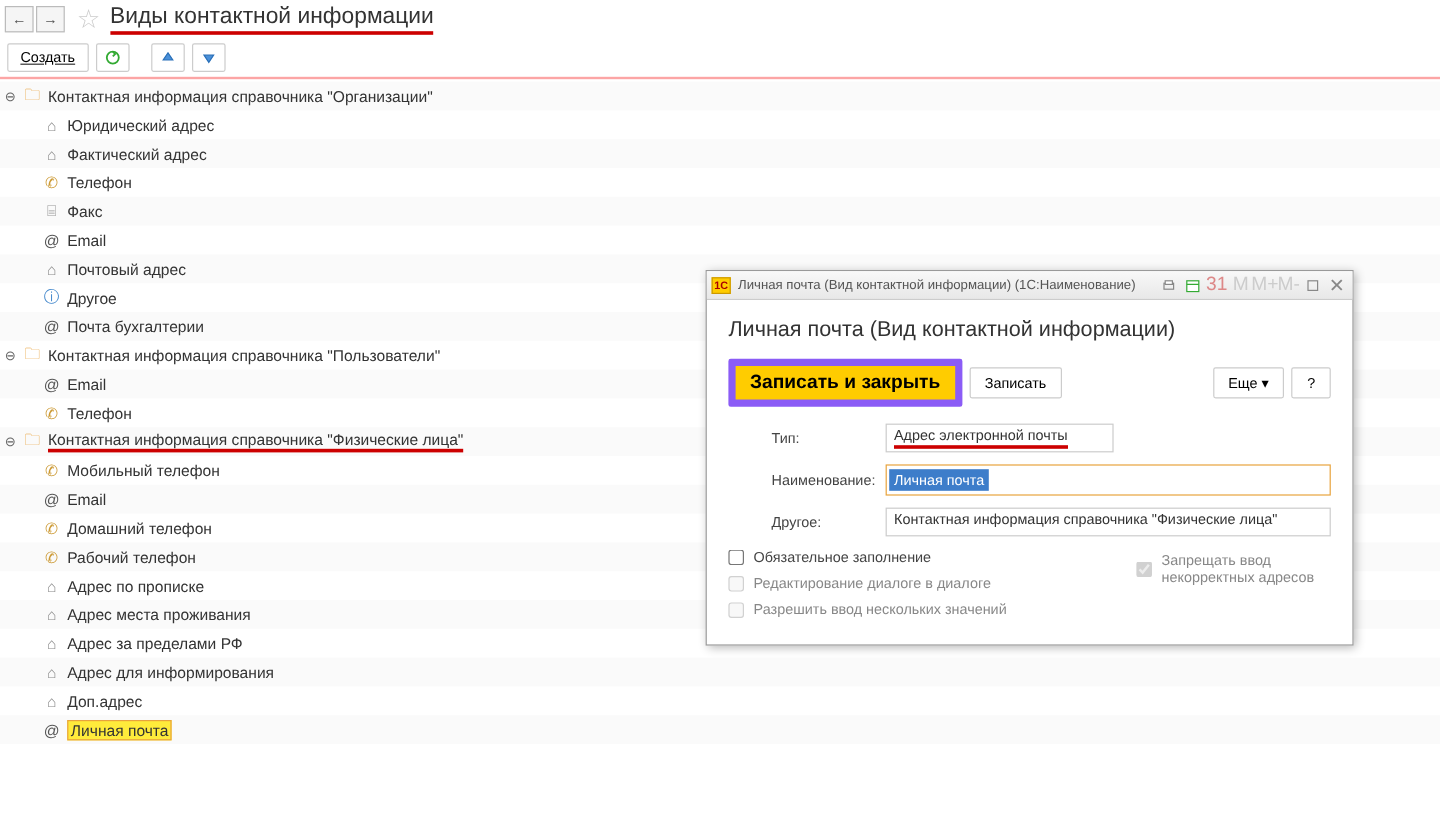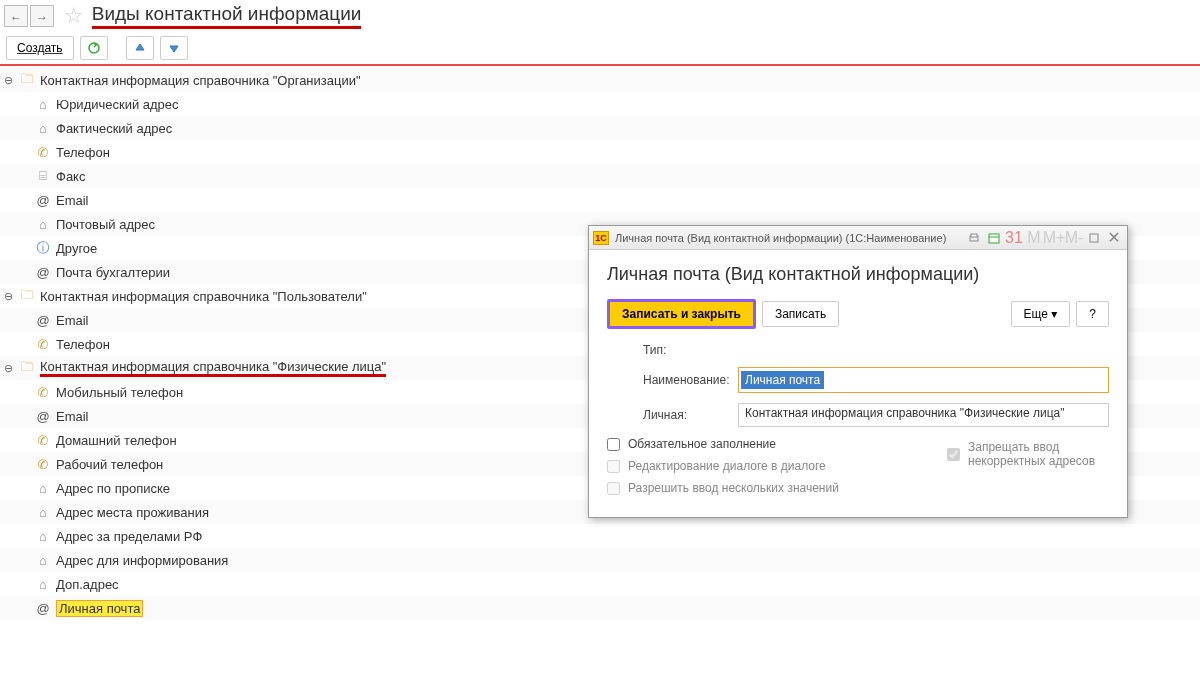--- a/index.html
+++ b/index.html
@@ -1,21 +1,21 @@
 <!DOCTYPE html>
 <html><head>
 <meta charset="utf-8">
 <style>
 *{box-sizing:border-box;margin:0;padding:0;}
 body{font-family:Arial,sans-serif;font-size:13px;color:#333;background:#fff;width:1200px;height:698px;overflow:hidden;position:relative;}
 .header{display:flex;align-items:center;height:32px;padding:2px 4px;}
 .nav-btn{width:24px;height:22px;border:1px solid #bbb;background:#f5f5f5;display:flex;align-items:center;justify-content:center;margin-right:2px;cursor:pointer;font-size:12px;color:#555;}
 .star{color:#ccc;font-size:22px;margin:0 8px;cursor:pointer;}
 .page-title{font-size:19px;font-weight:normal;border-bottom:3px solid #c00;padding-bottom:1px;}
-.toolbar{display:flex;align-items:center;padding:4px 6px;gap:6px;border-bottom:2px solid #ef4444;height:34px;text-decoration:underline;}
+.toolbar{display:flex;align-items:center;padding:4px 6px;gap:6px;border-bottom:2px solid #fca5a5;height:34px;text-decoration:underline;}
 .btn{border:1px solid #ccc;background:#fff;padding:3px 10px;cursor:pointer;font-size:12px;height:24px;line-height:16px;border-radius:2px;}
 .icon-btn{width:28px;height:24px;border:1px solid #ccc;background:#fff;display:flex;align-items:center;justify-content:center;cursor:pointer;border-radius:2px;}
 .tree{padding-top:2px;}
 .tree-row{display:flex;align-items:center;height:24px;padding-left:4px;cursor:pointer;}
 .tree-row:nth-child(odd){background:#fafafa;}
 .tree-row .toggle{width:14px;font-size:11px;color:#666;}
 .tree-row.group{padding-left:4px;}
 .tree-row.child{padding-left:34px;}
 .tree-icon{width:18px;display:flex;align-items:center;justify-content:center;font-size:13px;}
 .folder{color:#e8a33d;}
@@ -29,21 +29,21 @@
 .highlight-yellow{background:#ffeb3b;border:1px solid #e8a33d;padding:0 2px;}
 .dialog{position:absolute;left:588px;top:225px;width:540px;border:1px solid #999;background:#fff;box-shadow:2px 2px 8px rgba(0,0,0,0.3);}
 .dialog-titlebar{height:24px;background:linear-gradient(#f8f8f8,#e8e8e8);border-bottom:1px solid #ccc;display:flex;align-items:center;padding:0 4px;font-size:11px;}
 .logo-1c{background:#ffcc00;border:1px solid #cc9900;width:16px;height:14px;font-size:9px;font-weight:bold;display:flex;align-items:center;justify-content:center;margin-right:6px;color:#a00;}
 .tb-title{flex:1;color:#555;}
 .tb-icons{display:flex;gap:2px;align-items:center;}
 .tb-icon{width:18px;height:16px;display:flex;align-items:center;justify-content:center;font-size:16px;color:#888;cursor:pointer;}
 .dialog-body{padding:14px 18px;}
 .dialog-heading{font-size:18px;margin-bottom:14px;color:#333;}
 .dialog-buttons{display:flex;align-items:center;gap:6px;margin-bottom:14px;}
-.btn-primary{background:#ffcc00;border:3px solid #8b5cf6;font-weight:bold;padding:5px 12px;cursor:pointer;font-size:12px;border-radius:2px;}
+.btn-primary{background:#ffcc00;border:6px solid #8b5cf6;font-weight:bold;padding:5px 12px;cursor:pointer;font-size:16px;border-radius:2px;}
 .btn-sec{background:#fff;border:1px solid #ccc;padding:5px 12px;cursor:pointer;font-size:12px;border-radius:2px;}
 .spacer{flex:1;}
 .form-row{display:flex;align-items:center;margin-bottom:10px;margin-left:36px;}
 .form-label{width:95px;font-size:12px;color:#444;}
 .form-input{flex:1;border:1px solid #ccc;height:24px;padding:2px 6px;font-size:12px;background:#fff;}
 .name-input{display:flex;align-items:center;border:1px solid #e8a33d;height:26px;background:#fff;}
 .name-sel{background:#3d7dca;color:#fff;padding:2px 4px;margin-left:2px;font-size:12px;}
 .checks{margin-top:8px;}
 .check-row{display:flex;align-items:center;margin-bottom:8px;font-size:12px;color:#888;}
 .check-row.enabled{color:#444;}
@@ -214,29 +214,32 @@
     <div class="dialog-heading">Личная почта (Вид контактной информации)</div>
     <div class="dialog-buttons">
       <button class="btn-primary">Записать и закрыть</button>
       <button class="btn-sec">Записать</button>
       <div class="spacer"></div>
       <button class="btn-sec"><span>Еще</span> ▾</button>
       <button class="btn-sec">?</button>
     </div>
     <div class="form-row">
       <div class="form-label">Тип:</div>
+      <div class="form-input" style="flex:0 0 190px;">
+        <span class="under-type">Адрес электронной почты</span>
+      </div>
     </div>
     <div class="form-row">
       <div class="form-label">Наименование:</div>
       <div class="name-input" style="flex:1;">
         <span class="name-sel">Личная почта</span>
       </div>
     </div>
     <div class="form-row">
-      <div class="form-label">Личная:</div>
+      <div class="form-label">Другое:</div>
       <div class="form-input">Контактная информация справочника "Физические лица"</div>
     </div>
     <div class="checks" style="position:relative;">
       <div class="check-row enabled">
         <input type="checkbox" style="">
         <span>Обязательное заполнение</span>
         <div class="check-right check-row">
           <input type="checkbox" checked="" disabled="" style="">
           <span>Запрещать ввод некорректных адресов</span>
         </div>

